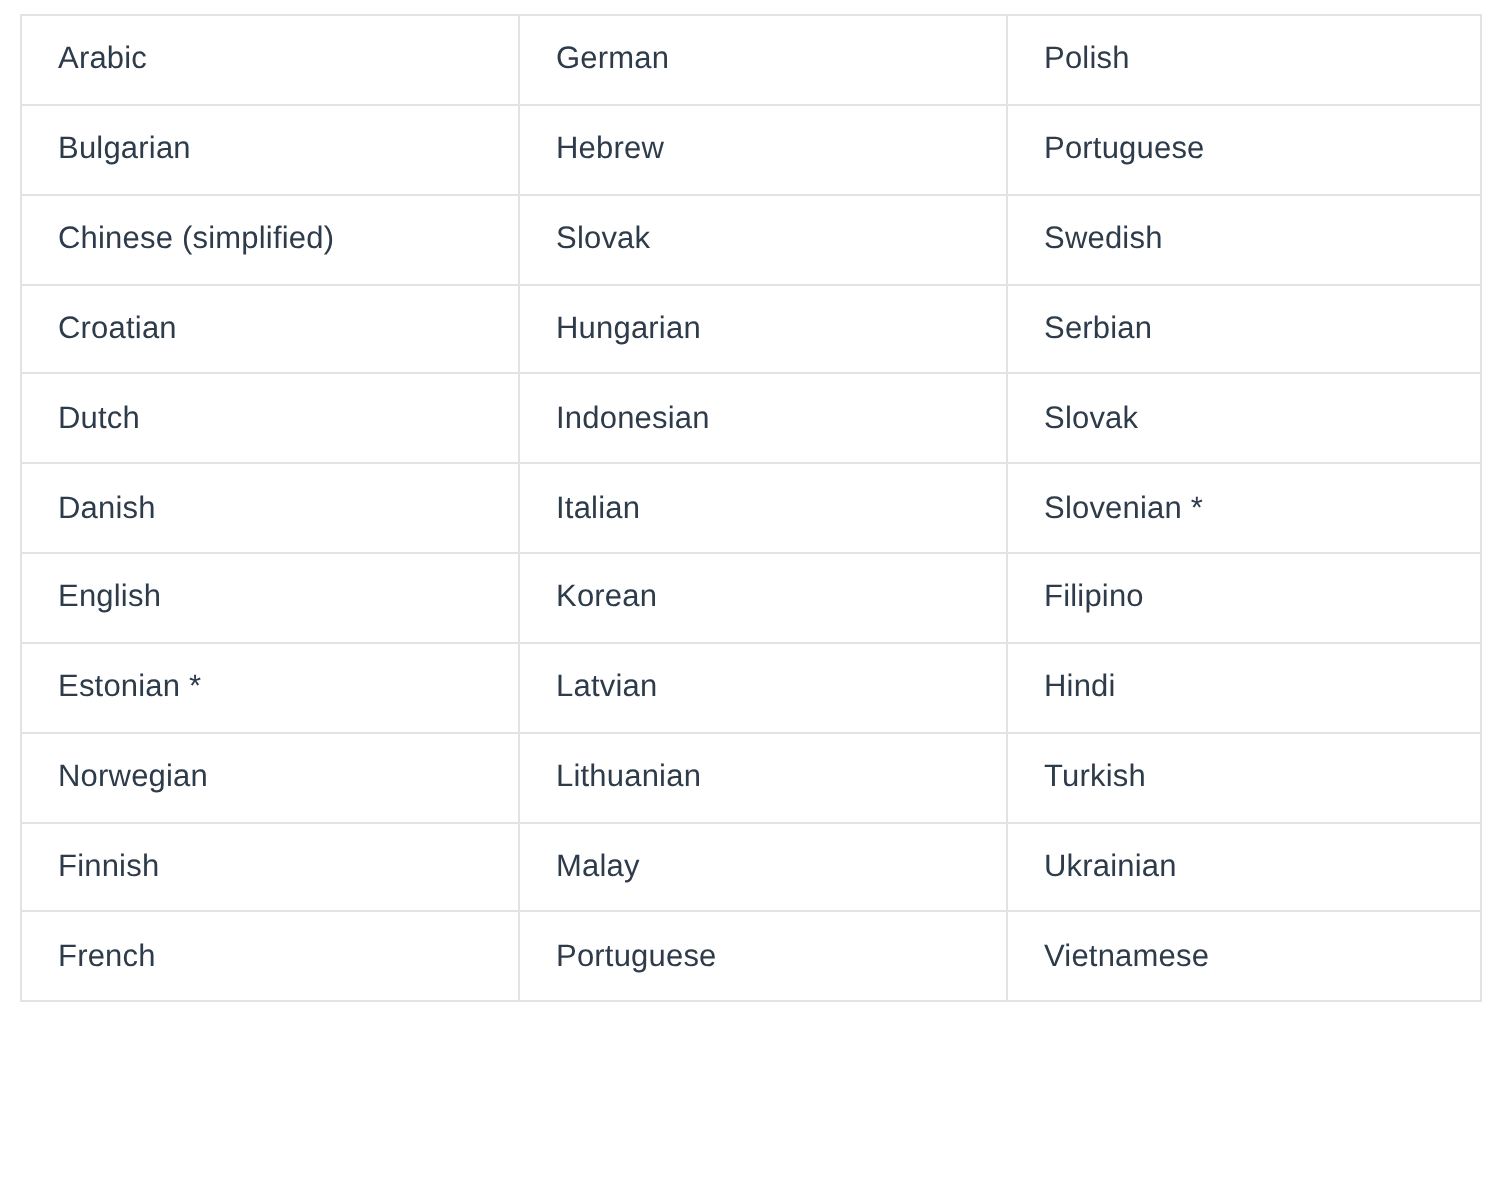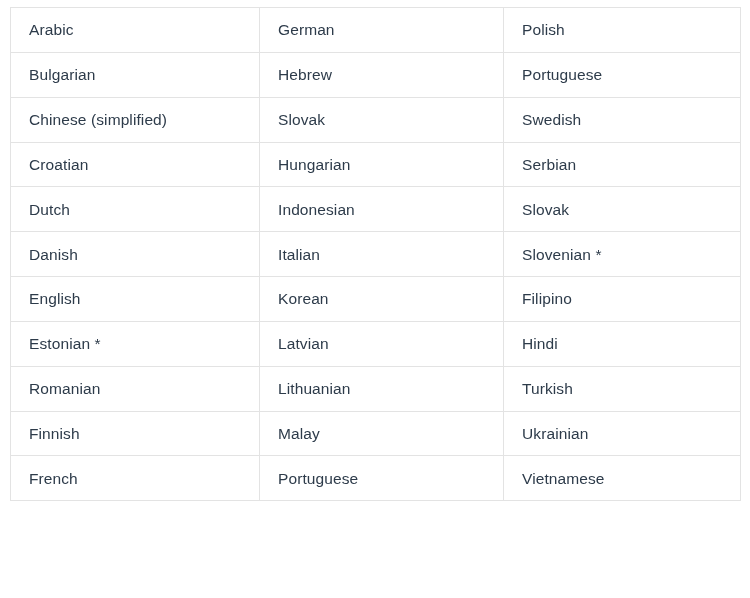--- a/index.html
+++ b/index.html
@@ -92,21 +92,21 @@
         <td>English</td>
         <td>Korean</td>
         <td>Filipino</td>
       </tr>
       <tr>
         <td>Estonian *</td>
         <td>Latvian</td>
         <td>Hindi</td>
       </tr>
       <tr>
-        <td>Romanian</td>
+        <td>Norwegian</td>
         <td>Lithuanian</td>
         <td>Turkish</td>
       </tr>
       <tr>
         <td>Finnish</td>
         <td>Malay</td>
         <td>Ukrainian</td>
       </tr>
       <tr>
         <td>French</td>

